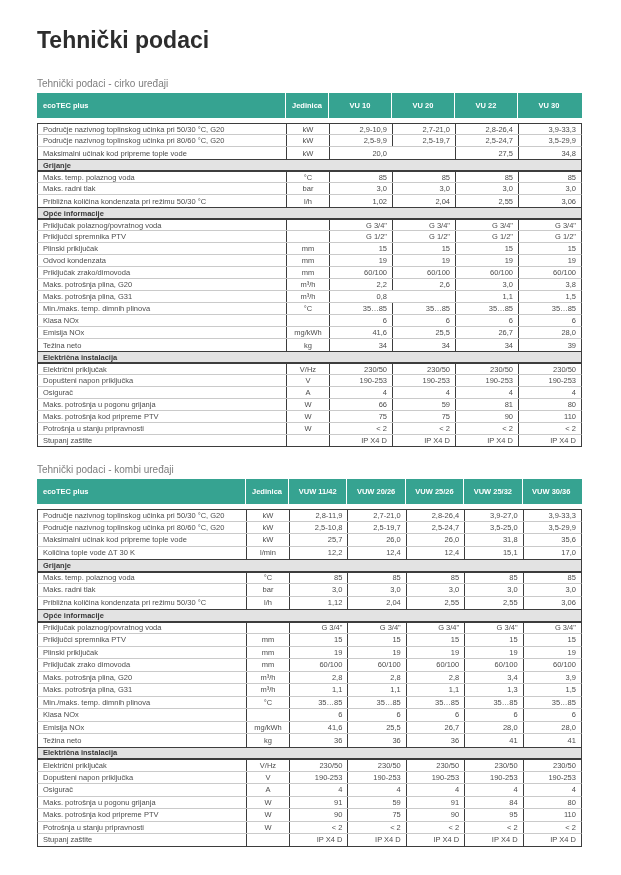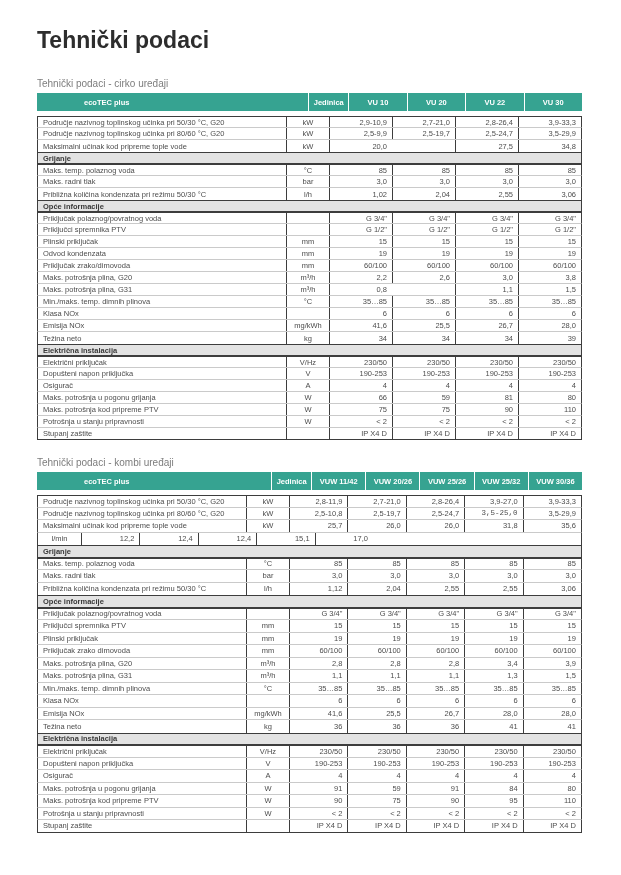--- a/index.html
+++ b/index.html
@@ -15,21 +15,21 @@
     margin:0 0 0 0;letter-spacing:0px;line-height:27px;
   }
   .tbl{width:545px;}
   .tbl-caption{
     font-size:10px;color:#7d7d7d;line-height:12px;
     margin-bottom:3px;
   }
   .tbl.first{margin-top:24px;}
   .tbl.second{margin-top:17px;}
   .thead{
-    display:flex;height:18px;background:#36a391;padding-left:41px;
+    display:flex;height:25px;background:#36a391;
   }
   .th{
     color:#ffffff;font-weight:bold;font-size:7.5px;
     display:flex;align-items:center;justify-content:center;
     box-sizing:border-box;
   }
   .th + .th{border-left:1px solid #ffffff;}
   .th.label-col{justify-content:flex-start;padding-left:6px;}
   .tbody{margin-top:5px;}
   .row{display:flex;box-sizing:border-box;}
@@ -302,33 +302,34 @@
               <div class="cell val" style="width: 58.4px;">2,8-26,4</div>
               <div class="cell val" style="width: 58.4px;">3,9-27,0</div>
               <div class="cell val" style="width: 58.4px;">3,9-33,3</div>
             </div>
             <div class="row data sep">
               <div class="cell label" style="width: 208px;">Područje nazivnog toplinskog učinka pri 80/60 °C, G20</div>
               <div class="cell unit" style="width: 43px;">kW</div>
               <div class="cell val" style="width: 58.4px;">2,5-10,8</div>
               <div class="cell val" style="width: 58.4px;">2,5-19,7</div>
               <div class="cell val" style="width: 58.4px;">2,5-24,7</div>
-              <div class="cell val" style="width: 58.4px; font-family: Liberation Mono, monospace;">3,5-25,0</div>
+              <div class="cell val" style="width: 58.4px;">3,5-25,0</div>
               <div class="cell val" style="width: 58.4px;">3,5-29,9</div>
             </div>
             <div class="row data sep">
               <div class="cell label" style="width: 208px;">Maksimalni učinak kod  pripreme tople vode</div>
               <div class="cell unit" style="width: 43px;">kW</div>
               <div class="cell val" style="width: 58.4px;">25,7</div>
               <div class="cell val" style="width: 58.4px;">26,0</div>
               <div class="cell val" style="width: 58.4px;">26,0</div>
               <div class="cell val" style="width: 58.4px;">31,8</div>
               <div class="cell val" style="width: 58.4px;">35,6</div>
             </div>
             <div class="row data">
+              <div class="cell label" style="width: 208px;">Količina tople vode ΔT 30 K</div>
               <div class="cell unit" style="width: 43px;">l/min</div>
               <div class="cell val" style="width: 58.4px;">12,2</div>
               <div class="cell val" style="width: 58.4px;">12,4</div>
               <div class="cell val" style="width: 58.4px;">12,4</div>
               <div class="cell val" style="width: 58.4px;">15,1</div>
               <div class="cell val" style="width: 58.4px;">17,0</div>
             </div>
             <div class="row section">
               <div class="section-label">Grijanje</div>
             </div>

